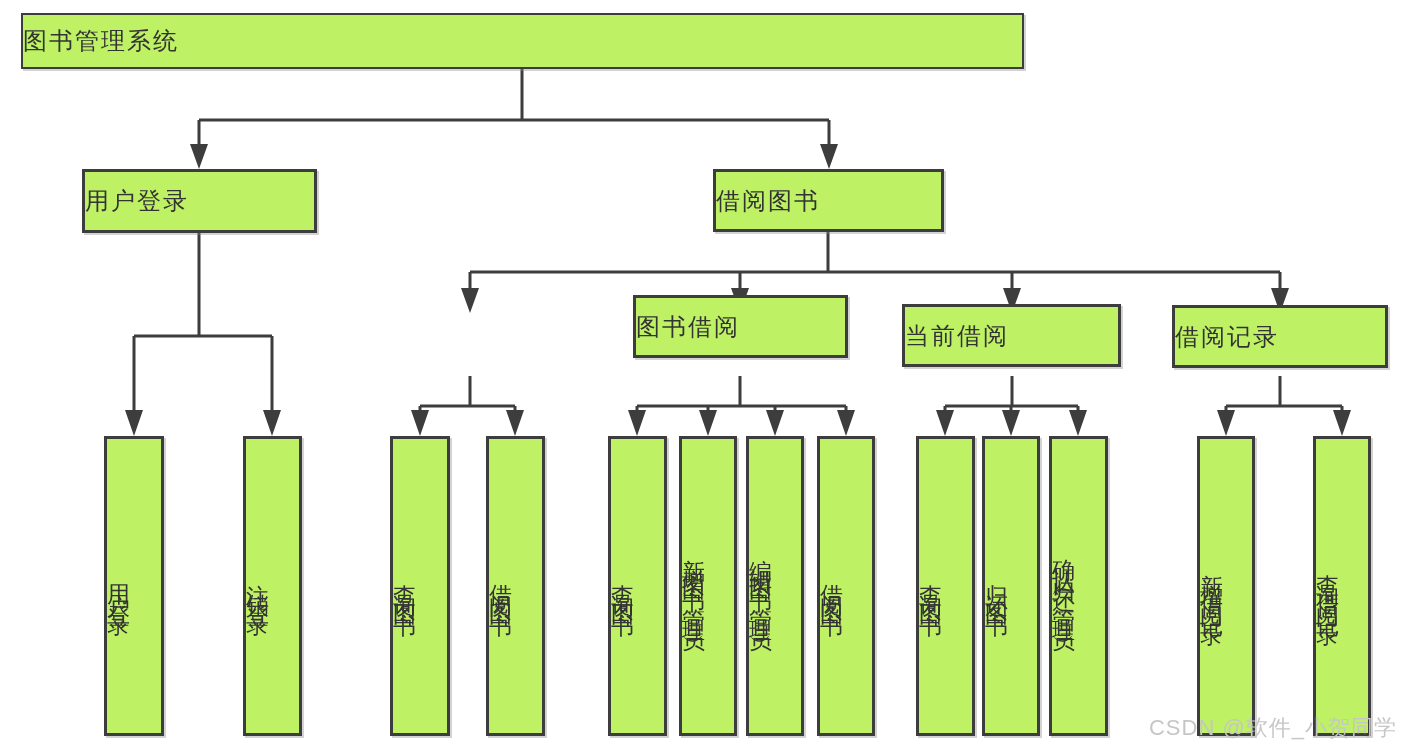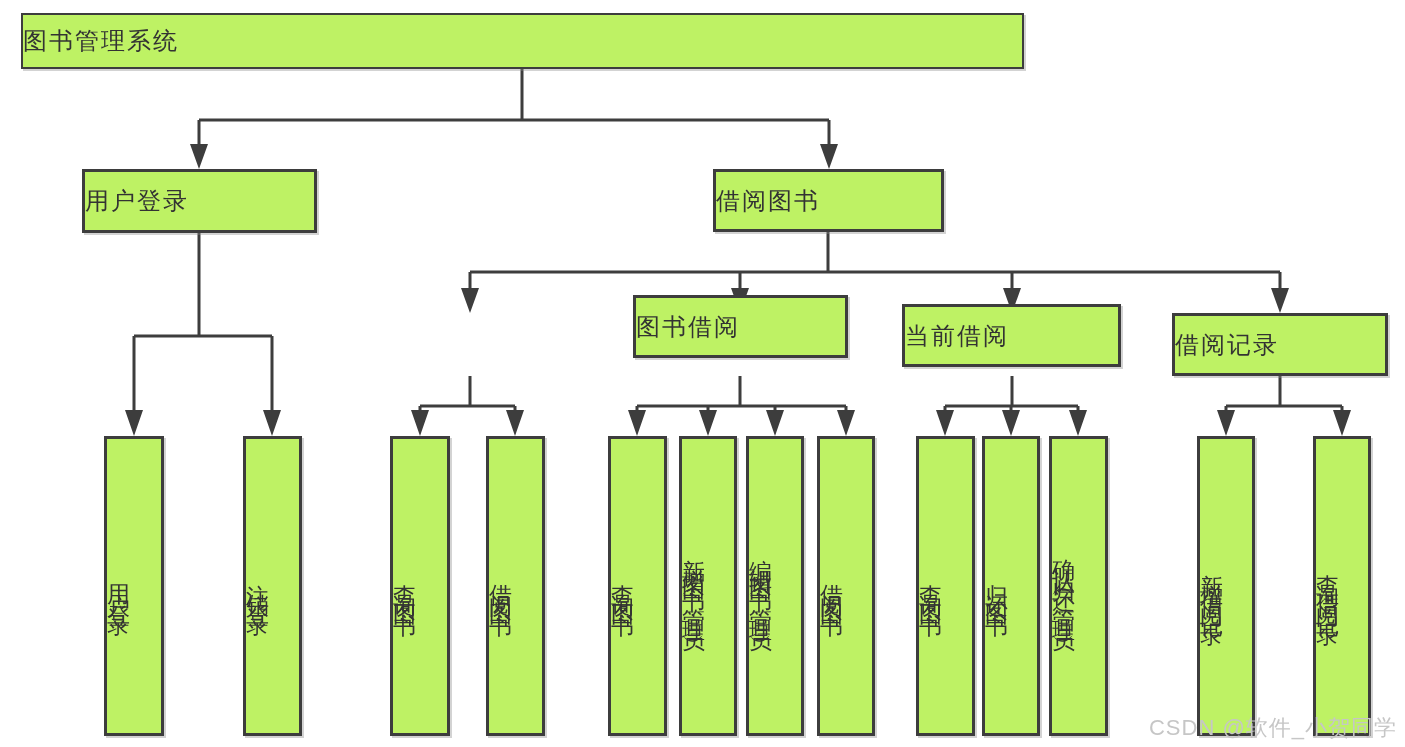--- a/index.html
+++ b/index.html
@@ -103,21 +103,21 @@
   <div class="node" style="left:713px; top:169px; width:231px; height:63px">
     <span class="h-label">借阅图书</span>
   </div>
 
   <div class="node" style="left:633px; top:295px; width:215px; height:63px">
     <span class="h-label">图书借阅</span>
   </div>
   <div class="node" style="left:902px; top:304px; width:219px; height:63px">
     <span class="h-label">当前借阅</span>
   </div>
-  <div class="node" style="left:1172px; top:313px; width:216px; height:63px">
+  <div class="node" style="left:1172px; top:305px; width:216px; height:63px">
     <span class="h-label">借阅记录</span>
   </div>
 
   <div class="node v-node" style="left:104px; width:60px">
     <span class="v-label">用户登录</span>
   </div>
   <div class="node v-node" style="left:243px; width:59px">
     <span class="v-label">注销登录</span>
   </div>
 

